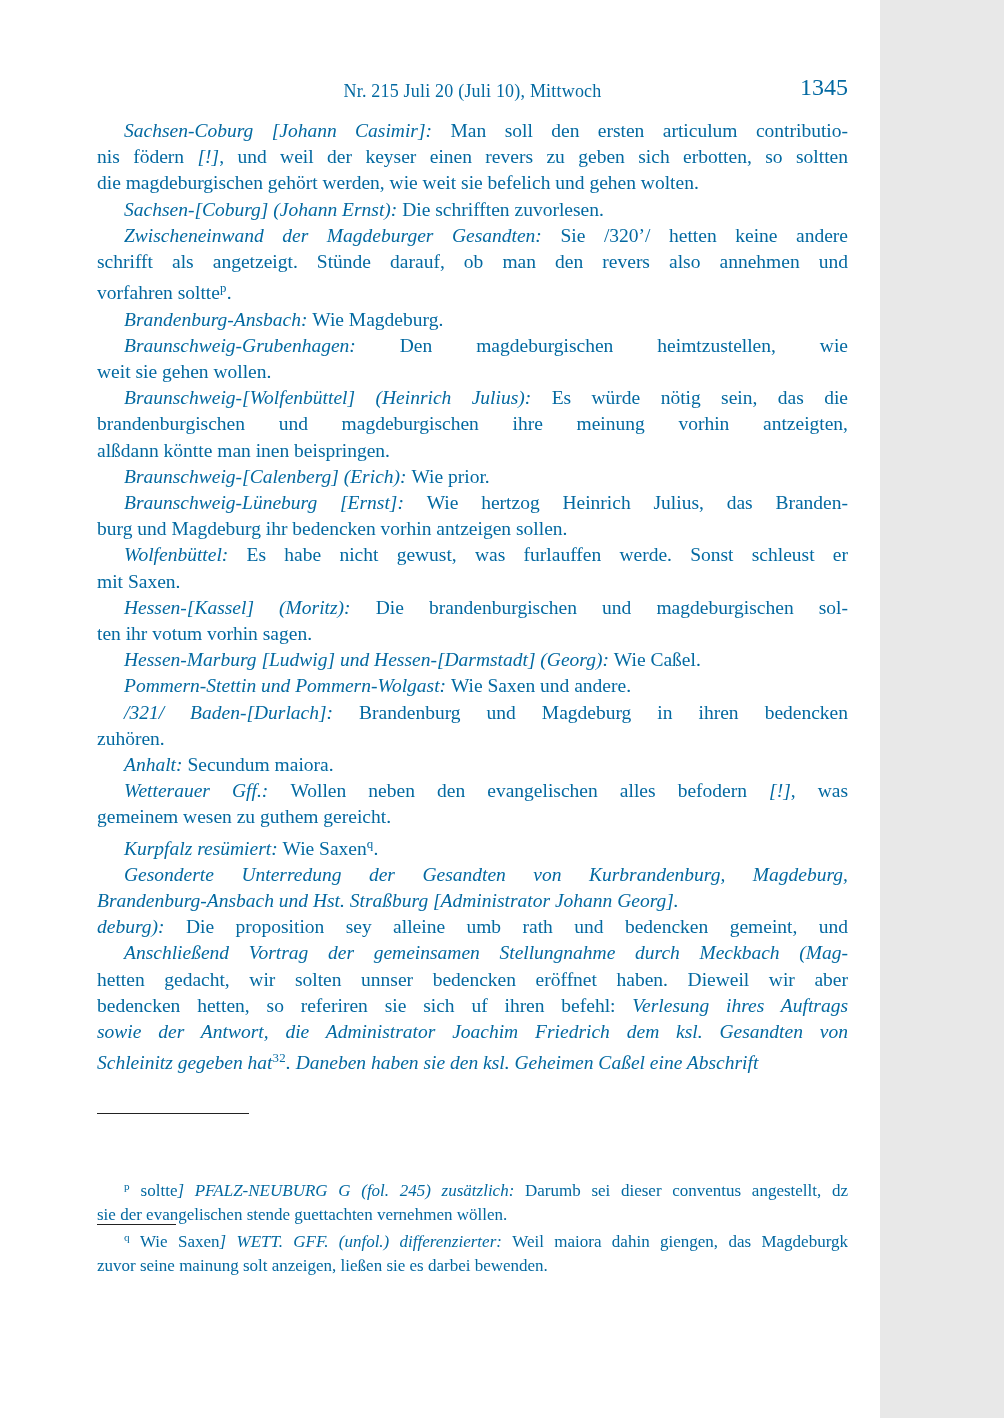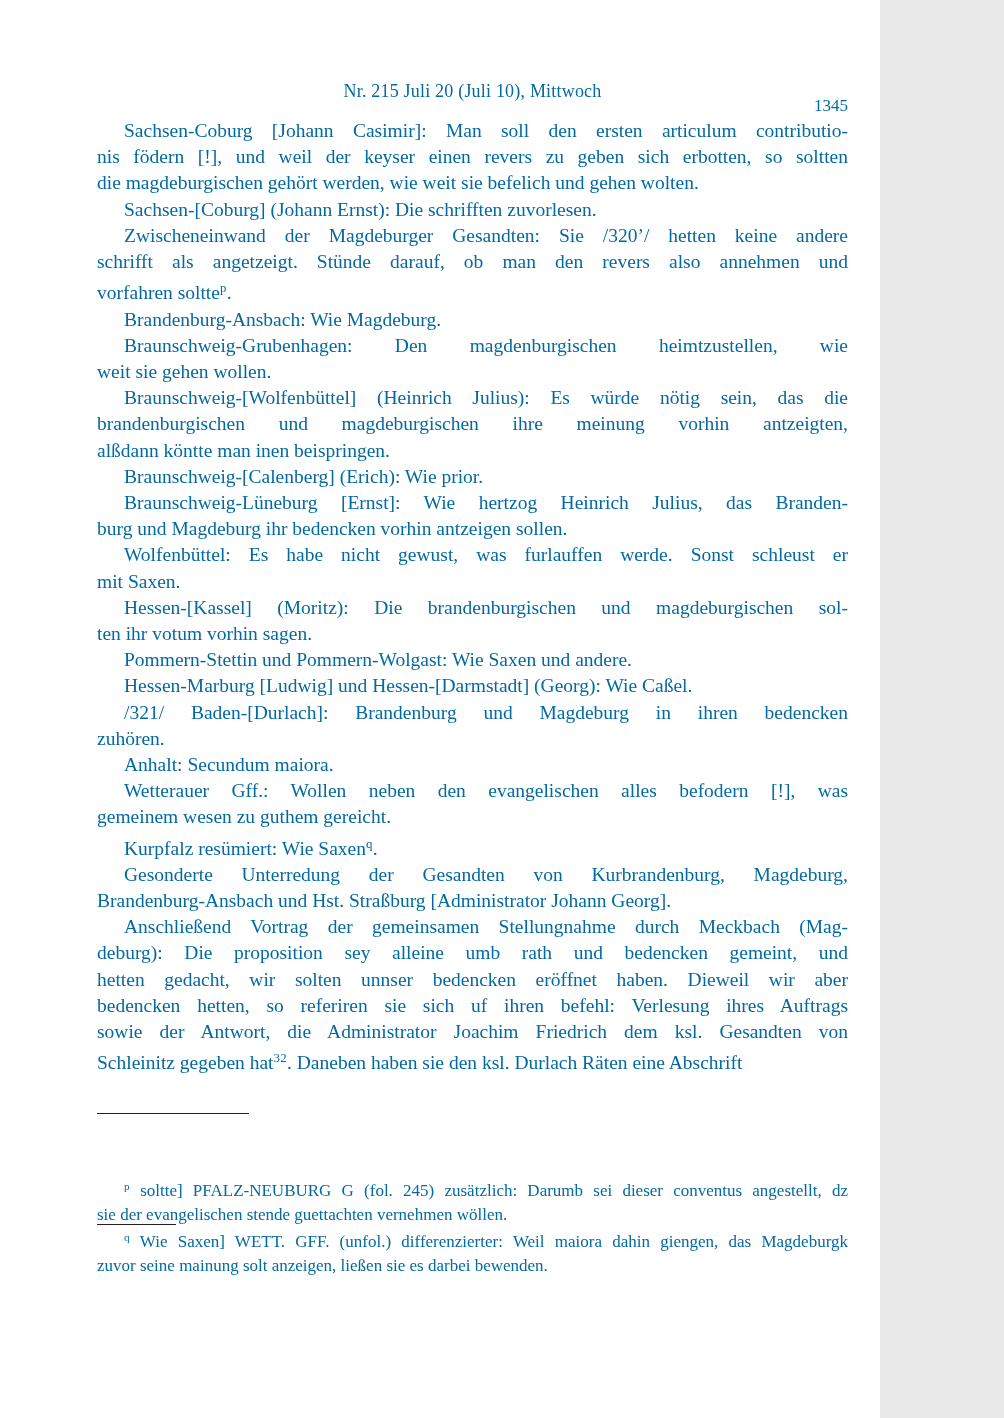--- a/index.html
+++ b/index.html
@@ -10,38 +10,38 @@
     color:#0369a1;
     font-family:"Liberation Serif", serif;
     overflow:hidden;
   }
   .running-head{
     position:absolute;left:97px;top:81px;width:751px;
     text-align:center;font-size:18px;letter-spacing:.2px;
   }
   .page-num{
     position:absolute;left:97px;top:74px;width:751px;
-    text-align:right;font-size:17px;margin-top:22px;
+    text-align:right;font-size:24px;
   }
   .body-text{
     position:absolute;left:97px;top:118px;width:751px;
     font-size:19.5px;line-height:26.2px;
   }
   .apparatus{
     position:absolute;left:97px;top:1175px;width:751px;
     font-size:17px;line-height:23.5px;
   }
   .fn-block{
     position:absolute;left:97px;top:1231px;width:751px;
     font-size:17px;line-height:23.5px;
   }
   .line{white-space:nowrap;}
   .line.j{text-align:justify;text-align-last:justify;}
   .line.ind{text-indent:27px;}
-  .it{}
+  .it{font-style:italic;}
   .sup{font-size:66%;vertical-align:.55em;letter-spacing:.3px;}
   .supgap{margin-right:10px;}
   .rule{position:absolute;border-top:1.7px solid #222;height:0;}
   .rule-apparatus{left:97px;top:1113px;width:152px;}
   .rule-footnote{left:97px;top:1224px;width:79px;}
 </style>
 </head>
 <body>
 
 <div class="page">
@@ -52,48 +52,48 @@
 
   <div class="body-text">
       <div class="line j ind"><span class="it">Sachsen-Coburg [Johann Casimir]: </span><span>Man soll den ersten articulum contributio-</span></div>
       <div class="line j"><span>nis födern </span><span class="it">[!]</span><span>, und weil der keyser einen revers zu geben sich erbotten, so soltten</span></div>
       <div class="line"><span>die magdeburgischen gehört werden, wie weit sie befelich und gehen wolten.</span></div>
       <div class="line ind"><span class="it">Sachsen-[Coburg] (Johann Ernst): </span><span>Die schrifften zuvorlesen.</span></div>
       <div class="line j ind"><span class="it">Zwischeneinwand der Magdeburger Gesandten: </span><span>Sie /320’/ hetten keine andere</span></div>
       <div class="line j"><span>schrifft als angetzeigt. Stünde darauf, ob man den revers also annehmen und</span></div>
       <div class="line"><span>vorfahren soltte</span><span class="sup">p</span><span>.</span></div>
       <div class="line ind"><span class="it">Brandenburg-Ansbach: </span><span>Wie Magdeburg.</span></div>
-      <div class="line j ind"><span class="it">Braunschweig-Grubenhagen: </span><span>Den magdenburgischen heimtzustellen, wie</span></div>
+      <div class="line j ind"><span class="it">Braunschweig-Grubenhagen: </span><span>Den magdeburgischen heimtzustellen, wie</span></div>
       <div class="line"><span>weit sie gehen wollen.</span></div>
       <div class="line j ind"><span class="it">Braunschweig-[Wolfenbüttel] (Heinrich Julius): </span><span>Es würde nötig sein, das die</span></div>
       <div class="line j"><span>brandenburgischen und magdeburgischen ihre meinung vorhin antzeigten,</span></div>
       <div class="line"><span>alßdann köntte man inen beispringen.</span></div>
       <div class="line ind"><span class="it">Braunschweig-[Calenberg] (Erich): </span><span>Wie prior.</span></div>
       <div class="line j ind"><span class="it">Braunschweig-Lüneburg [Ernst]: </span><span>Wie hertzog Heinrich Julius, das Branden-</span></div>
       <div class="line"><span>burg und Magdeburg ihr bedencken vorhin antzeigen sollen.</span></div>
       <div class="line j ind"><span class="it">Wolfenbüttel: </span><span>Es habe nicht gewust, was furlauffen werde. Sonst schleust er</span></div>
       <div class="line"><span>mit Saxen.</span></div>
       <div class="line j ind"><span class="it">Hessen-[Kassel] (Moritz): </span><span>Die brandenburgischen und magdeburgischen sol-</span></div>
       <div class="line"><span>ten ihr votum vorhin sagen.</span></div>
+      <div class="line ind"><span class="it">Hessen-Marburg [Ludwig] und Hessen-[Darmstadt] (Georg): </span><span>Wie Caßel.</span></div>
       <div class="line ind"><span class="it">Pommern-Stettin und Pommern-Wolgast: </span><span>Wie Saxen und andere.</span></div>
-      <div class="line ind"><span class="it">Hessen-Marburg [Ludwig] und Hessen-[Darmstadt] (Georg): </span><span>Wie Caßel.</span></div>
       <div class="line j ind"><span class="it">/321/ Baden-[Durlach]: </span><span>Brandenburg und Magdeburg in ihren bedencken</span></div>
       <div class="line"><span>zuhören.</span></div>
       <div class="line ind"><span class="it">Anhalt: </span><span>Secundum maiora.</span></div>
       <div class="line j ind"><span class="it">Wetterauer Gff.: </span><span>Wollen neben den evangelischen alles befodern </span><span class="it">[!]</span><span>, was</span></div>
       <div class="line"><span>gemeinem wesen zu guthem gereicht.</span></div>
       <div class="line ind"><span class="it">Kurpfalz resümiert: </span><span>Wie Saxen</span><span class="sup">q</span><span>.</span></div>
       <div class="line j ind"><span class="it">Gesonderte Unterredung der Gesandten von Kurbrandenburg, Magdeburg,</span></div>
       <div class="line"><span class="it">Brandenburg-Ansbach und Hst. Straßburg [Administrator Johann Georg].</span></div>
+      <div class="line j"><span class="it">deburg): </span><span>Die proposition sey alleine umb rath und bedencken gemeint, und</span></div>
       <div class="line j ind"><span class="it">Anschließend Vortrag der gemeinsamen Stellungnahme durch Meckbach (Mag-</span></div>
-      <div class="line j"><span class="it">deburg): </span><span>Die proposition sey alleine umb rath und bedencken gemeint, und</span></div>
       <div class="line j"><span>hetten gedacht, wir solten unnser bedencken eröffnet haben. Dieweil wir aber</span></div>
       <div class="line j"><span>bedencken hetten, so referiren sie sich uf ihren befehl: </span><span class="it">Verlesung ihres Auftrags</span></div>
       <div class="line j"><span class="it">sowie der Antwort, die Administrator Joachim Friedrich dem ksl. Gesandten von</span></div>
-      <div class="line"><span class="it">Schleinitz gegeben hat</span><span class="sup">32</span><span class="it">. Daneben haben sie den ksl. Durlach Räten eine Abschrift</span></div>
+      <div class="line"><span class="it">Schleinitz gegeben hat</span><span class="sup">32</span><span class="it">. Daneben haben sie den ksl. Geheimen Caßel eine Abschrift</span></div>
     </div>
 
   <div class="rule rule-apparatus"></div>
 
   <div class="apparatus">
       <div class="line j ind"><span class="sup">p</span><span> soltte</span><span class="it">] PFALZ-NEUBURG G (fol. 245) zusätzlich: </span><span>Darumb sei dieser conventus angestellt, dz</span></div>
       <div class="line"><span>sie der evangelischen stende guettachten vernehmen wöllen.</span></div>
       <div class="line j ind"><span class="sup">q</span><span> Wie Saxen</span><span class="it">] WETT. GFF. (unfol.) differenzierter: </span><span>Weil maiora dahin giengen, das Magdeburgk</span></div>
       <div class="line"><span>zuvor seine mainung solt anzeigen, ließen sie es darbei bewenden.</span></div>
     </div>

